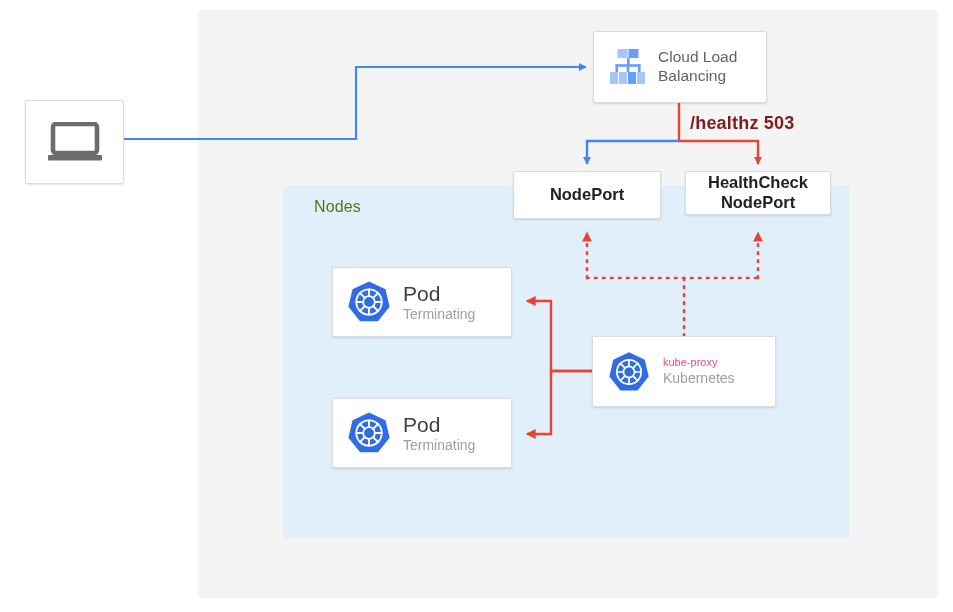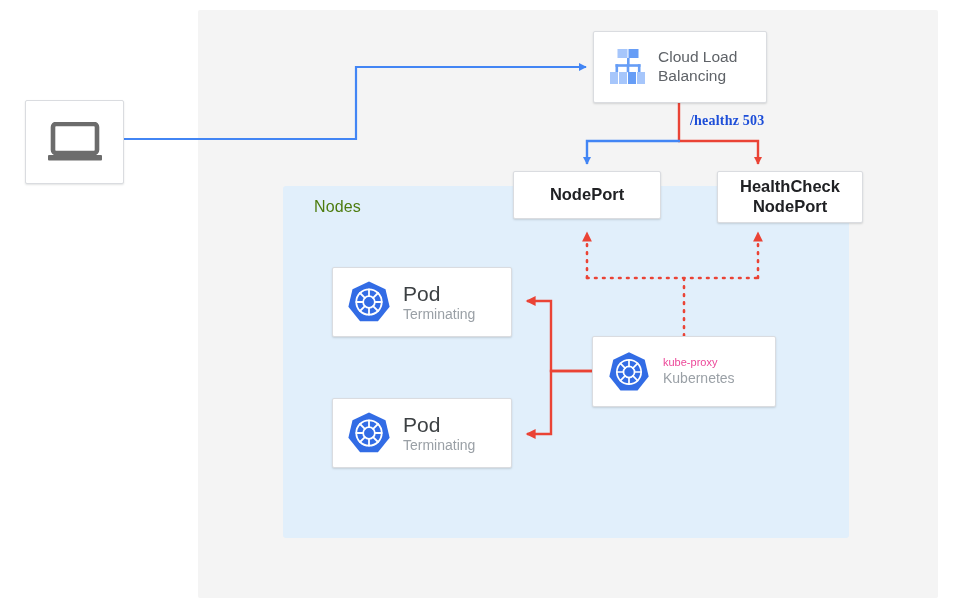--- a/index.html
+++ b/index.html
@@ -92,21 +92,21 @@
   .card-clb { left: 593px; top: 31px; width: 174px; height: 72px; }
   .card-clb .card-row { padding-left: 12px; }
   .card-clb .card-icon { width: 44px; }
   .card-clb .card-text { margin-left: 8px; }
   .card-clb .t-primary { font-size: 15.5px; color: #5f6368; }
 
   .card-nodeport {
     left: 513px; top: 171px; width: 148px; height: 48px;
   }
   .card-hcnodeport {
-    left: 685px; top: 171px; width: 146px; height: 52px; margin-left: 32px;
+    left: 685px; top: 171px; width: 146px; height: 44px;
   }
   .card-port .card-row { justify-content: center; }
   .card-port .t-title {
     font-weight: bold;
     font-size: 16.5px;
     color: #202124;
     text-align: center;
     line-height: 1.2;
   }
 
@@ -120,26 +120,25 @@
 
   .card-kubeproxy { left: 592px; top: 336px; width: 184px; height: 71px; }
   .card-kubeproxy .card-row { padding-left: 14px; }
   .card-kubeproxy .card-icon { width: 44px; }
   .card-kubeproxy .card-text { margin-left: 12px; }
   .card-kubeproxy .t-primary { font-size: 11px; color: #ec4899; }
 
   
   .edge-label {
     position: absolute;
-    font-size: 14px;
+    font-size: 18px;
     font-weight: bold;
-    color: #1d4ed8;
+    color: #7f1d1d;
     letter-spacing: .2px;
     white-space: nowrap;
-    font-family: Liberation Serif, serif;
   }
   .label-healthz { left: 690px; top: 113px; }
 
   
   #wires {
     position: absolute;
     left: 0; top: 0;
     width: 953px; height: 612px;
     pointer-events: none;
   }

